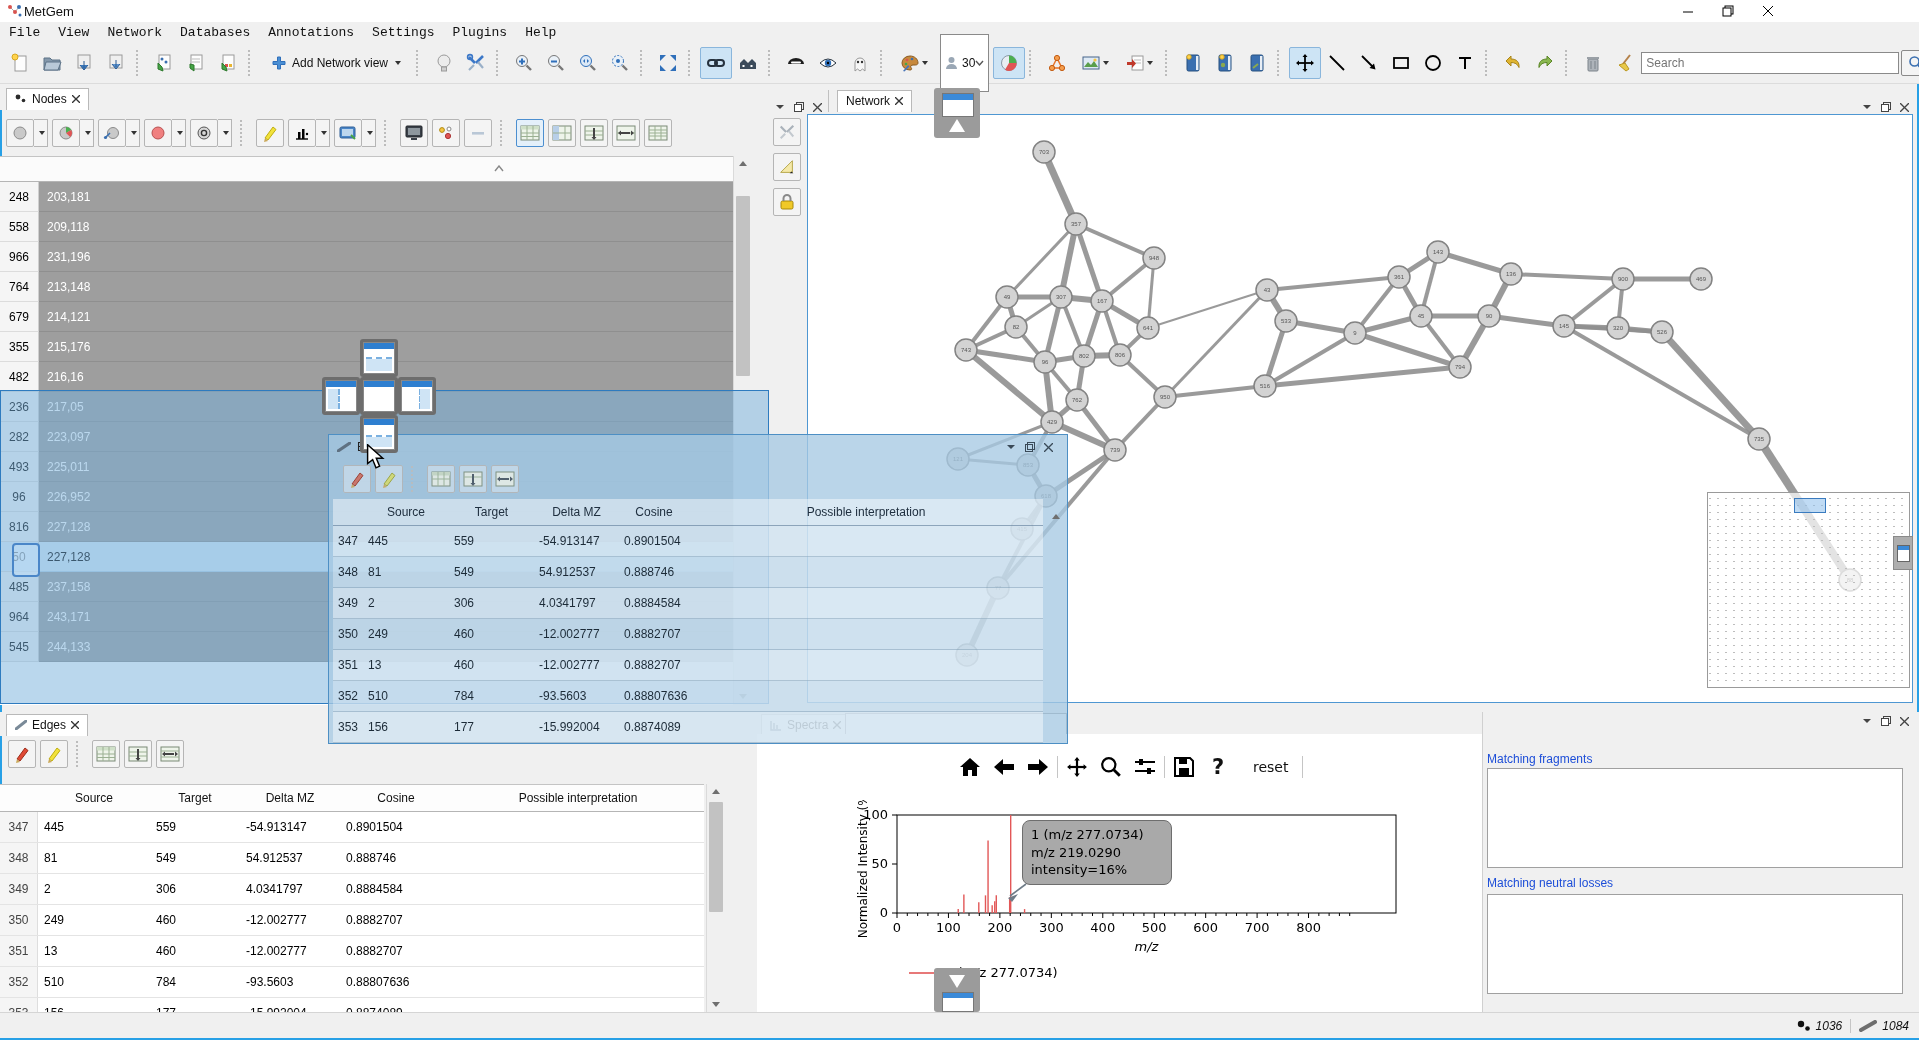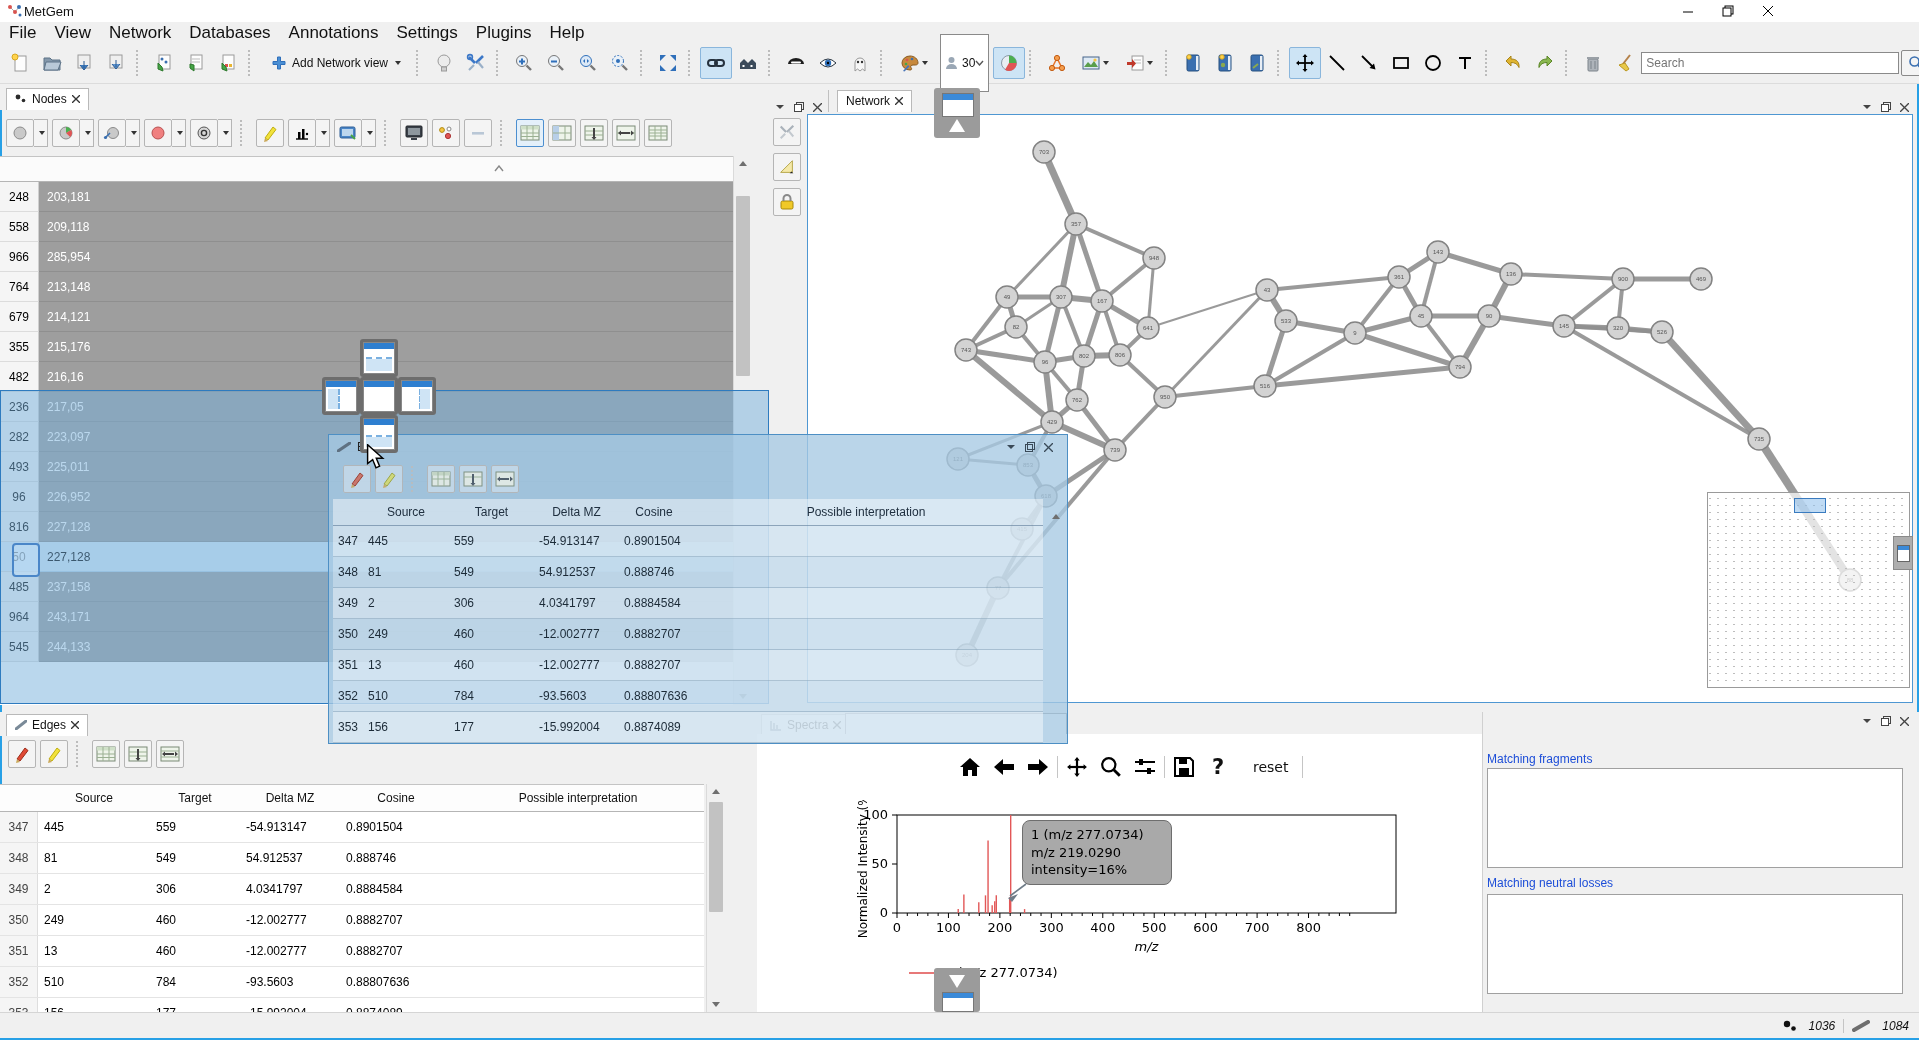--- a/index.html
+++ b/index.html
@@ -6,21 +6,21 @@
   #app{position:relative;width:1919px;height:1040px;background:#f0f0f0;overflow:hidden;
        font-family:"Liberation Sans",sans-serif;font-size:12px;color:#111;
        box-shadow:inset 0 0 0 2px #27a0e6;}
   .abs{position:absolute;}
   svg{display:block;}
   
   #titlebar{left:0;top:0;width:1919px;height:22px;background:#fff;display:flex;align-items:center;}
   #titlebar .t{margin-left:6px;font-size:13px;}
   .winbtn{width:40px;height:22px;display:flex;align-items:center;justify-content:center;}
   #menubar{left:0;top:22px;width:1919px;height:21px;background:#f0f0f0;display:flex;align-items:center;}
-  .menu-item{padding:4px 9px;font-size:17px;}
+  .menu-item{padding:4px 9px;font-size:13px;font-family:Liberation Mono, monospace;}
   #toolbar{left:0;top:43px;width:1919px;height:41px;background:#f0f0f0;display:flex;align-items:center;padding-left:4px;box-sizing:border-box;border-bottom:1px solid #dcdcdc;}
   .tbtn{width:30px;height:30px;display:flex;align-items:center;justify-content:center;border:1px solid transparent;border-radius:2px;flex:0 0 auto;text-align:right;}
   .tbtn.active{background:#cde4f5;border-color:#8ab6dc;}
   .handle{width:6px;height:26px;border-left:2px dotted #bcbcbc;margin:0 4px;flex:0 0 auto;}
   .darr{width:0;height:0;border-left:3.5px solid transparent;border-right:3.5px solid transparent;border-top:4px solid #333;margin-left:2px;}
   .combo{display:flex;align-items:center;background:#fff;border:1px solid #8a8a8a;height:22px;padding:17px 4px;}
   #search-wrap{margin-left:auto;margin-right:6px;display:flex;align-items:center;}
   #search-input{width:248px;height:20px;border:1px solid #8a8a8a;font-family:"Liberation Sans",sans-serif;font-size:12px;padding:0 4px;}
   
   .tabbar{background:#f0f0f0;display:flex;align-items:flex-end;}
@@ -66,21 +66,21 @@
   .cross-tile{position:absolute;width:38px;height:38px;background:#6d6d6d;border-radius:3px;}
   .cross-inner{position:absolute;left:3px;top:3px;width:32px;height:32px;background:#fff;border:1px solid #888;box-sizing:border-box;}
   .cross-band{position:absolute;left:0;top:0;right:0;height:6px;background:#2e7fd0;}
   
   #spectra-body{left:757px;top:734px;width:725px;height:278px;background:#fff;}
   .navbtn{width:30px;height:30px;display:flex;align-items:center;justify-content:center;}
   #tooltip{left:1022px;top:820px;width:132px;background:rgba(163,163,163,.93);border:1.5px solid #6e6e6e;border-radius:8px;padding:5px 8px;font-size:13px;line-height:1.35;color:#000;z-index:20;font-family:"DejaVu Sans",sans-serif;}
   .panel-label{font-size:12px;color:#1d4ed8;}
   .white-box{background:#fff;border:1px solid #a0a0a0;box-sizing:border-box;}
   #statusbar{left:0;top:1012px;width:1919px;height:26px;background:#f0f0f0;border-top:1px solid #d5d5d5;display:flex;align-items:center;justify-content:flex-end;box-sizing:border-box;padding-right:10px;gap:8px;}
-  .stat{display:flex;align-items:center;gap:12px;font-style:italic;font-size:12px;}
+  .stat{display:flex;align-items:center;gap:5px;font-style:italic;font-size:12px;}
   .statsep{width:1px;height:14px;background:#c5c5c5;}
 </style>
 </head>
 <body>
 
 <div id="app">
 
   <div class="abs" id="titlebar">
     <svg class="abs" style="left:7px;top:4px" width="16" height="14" viewBox="0 0 16 14">
         <line x1="3" y1="3" x2="8" y2="8" stroke="#aaa"></line>
@@ -592,21 +592,21 @@
         <div class="nrow">
           <div class="nh">248</div>
           <div class="nv">203,181</div>
         </div>
         <div class="nrow">
           <div class="nh">558</div>
           <div class="nv">209,118</div>
         </div>
         <div class="nrow">
           <div class="nh">966</div>
-          <div class="nv">285,954</div>
+          <div class="nv">231,196</div>
         </div>
         <div class="nrow">
           <div class="nh">764</div>
           <div class="nv">213,148</div>
         </div>
         <div class="nrow">
           <div class="nh">679</div>
           <div class="nv">214,121</div>
         </div>
         <div class="nrow">

